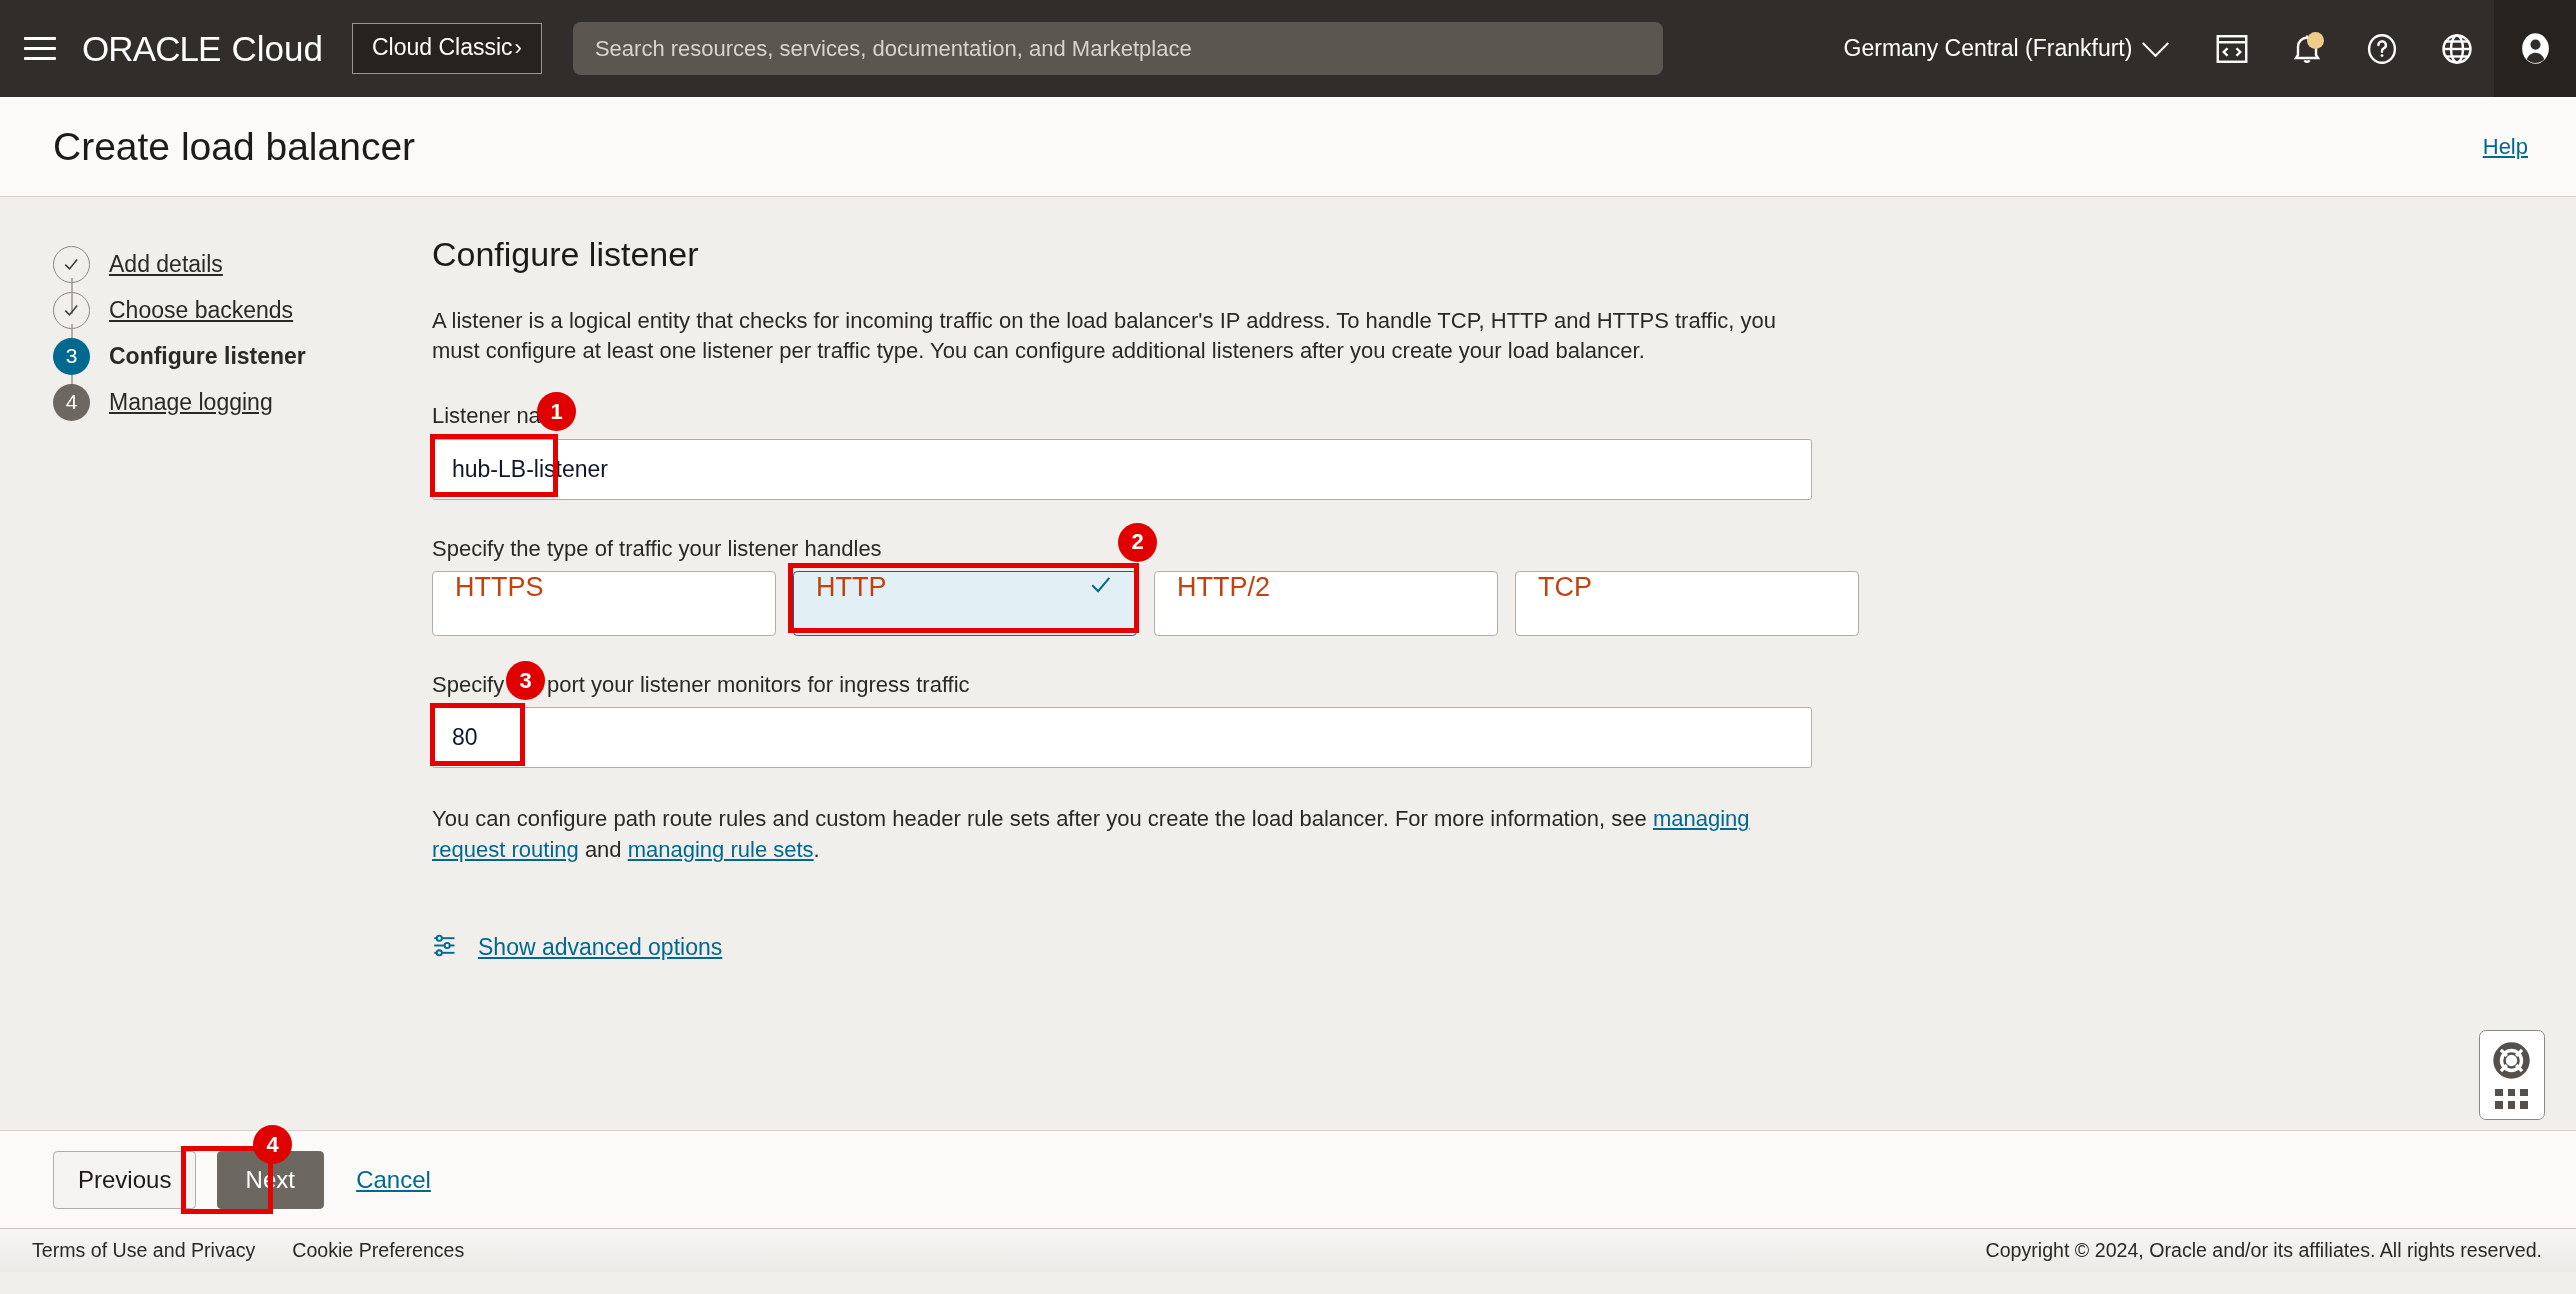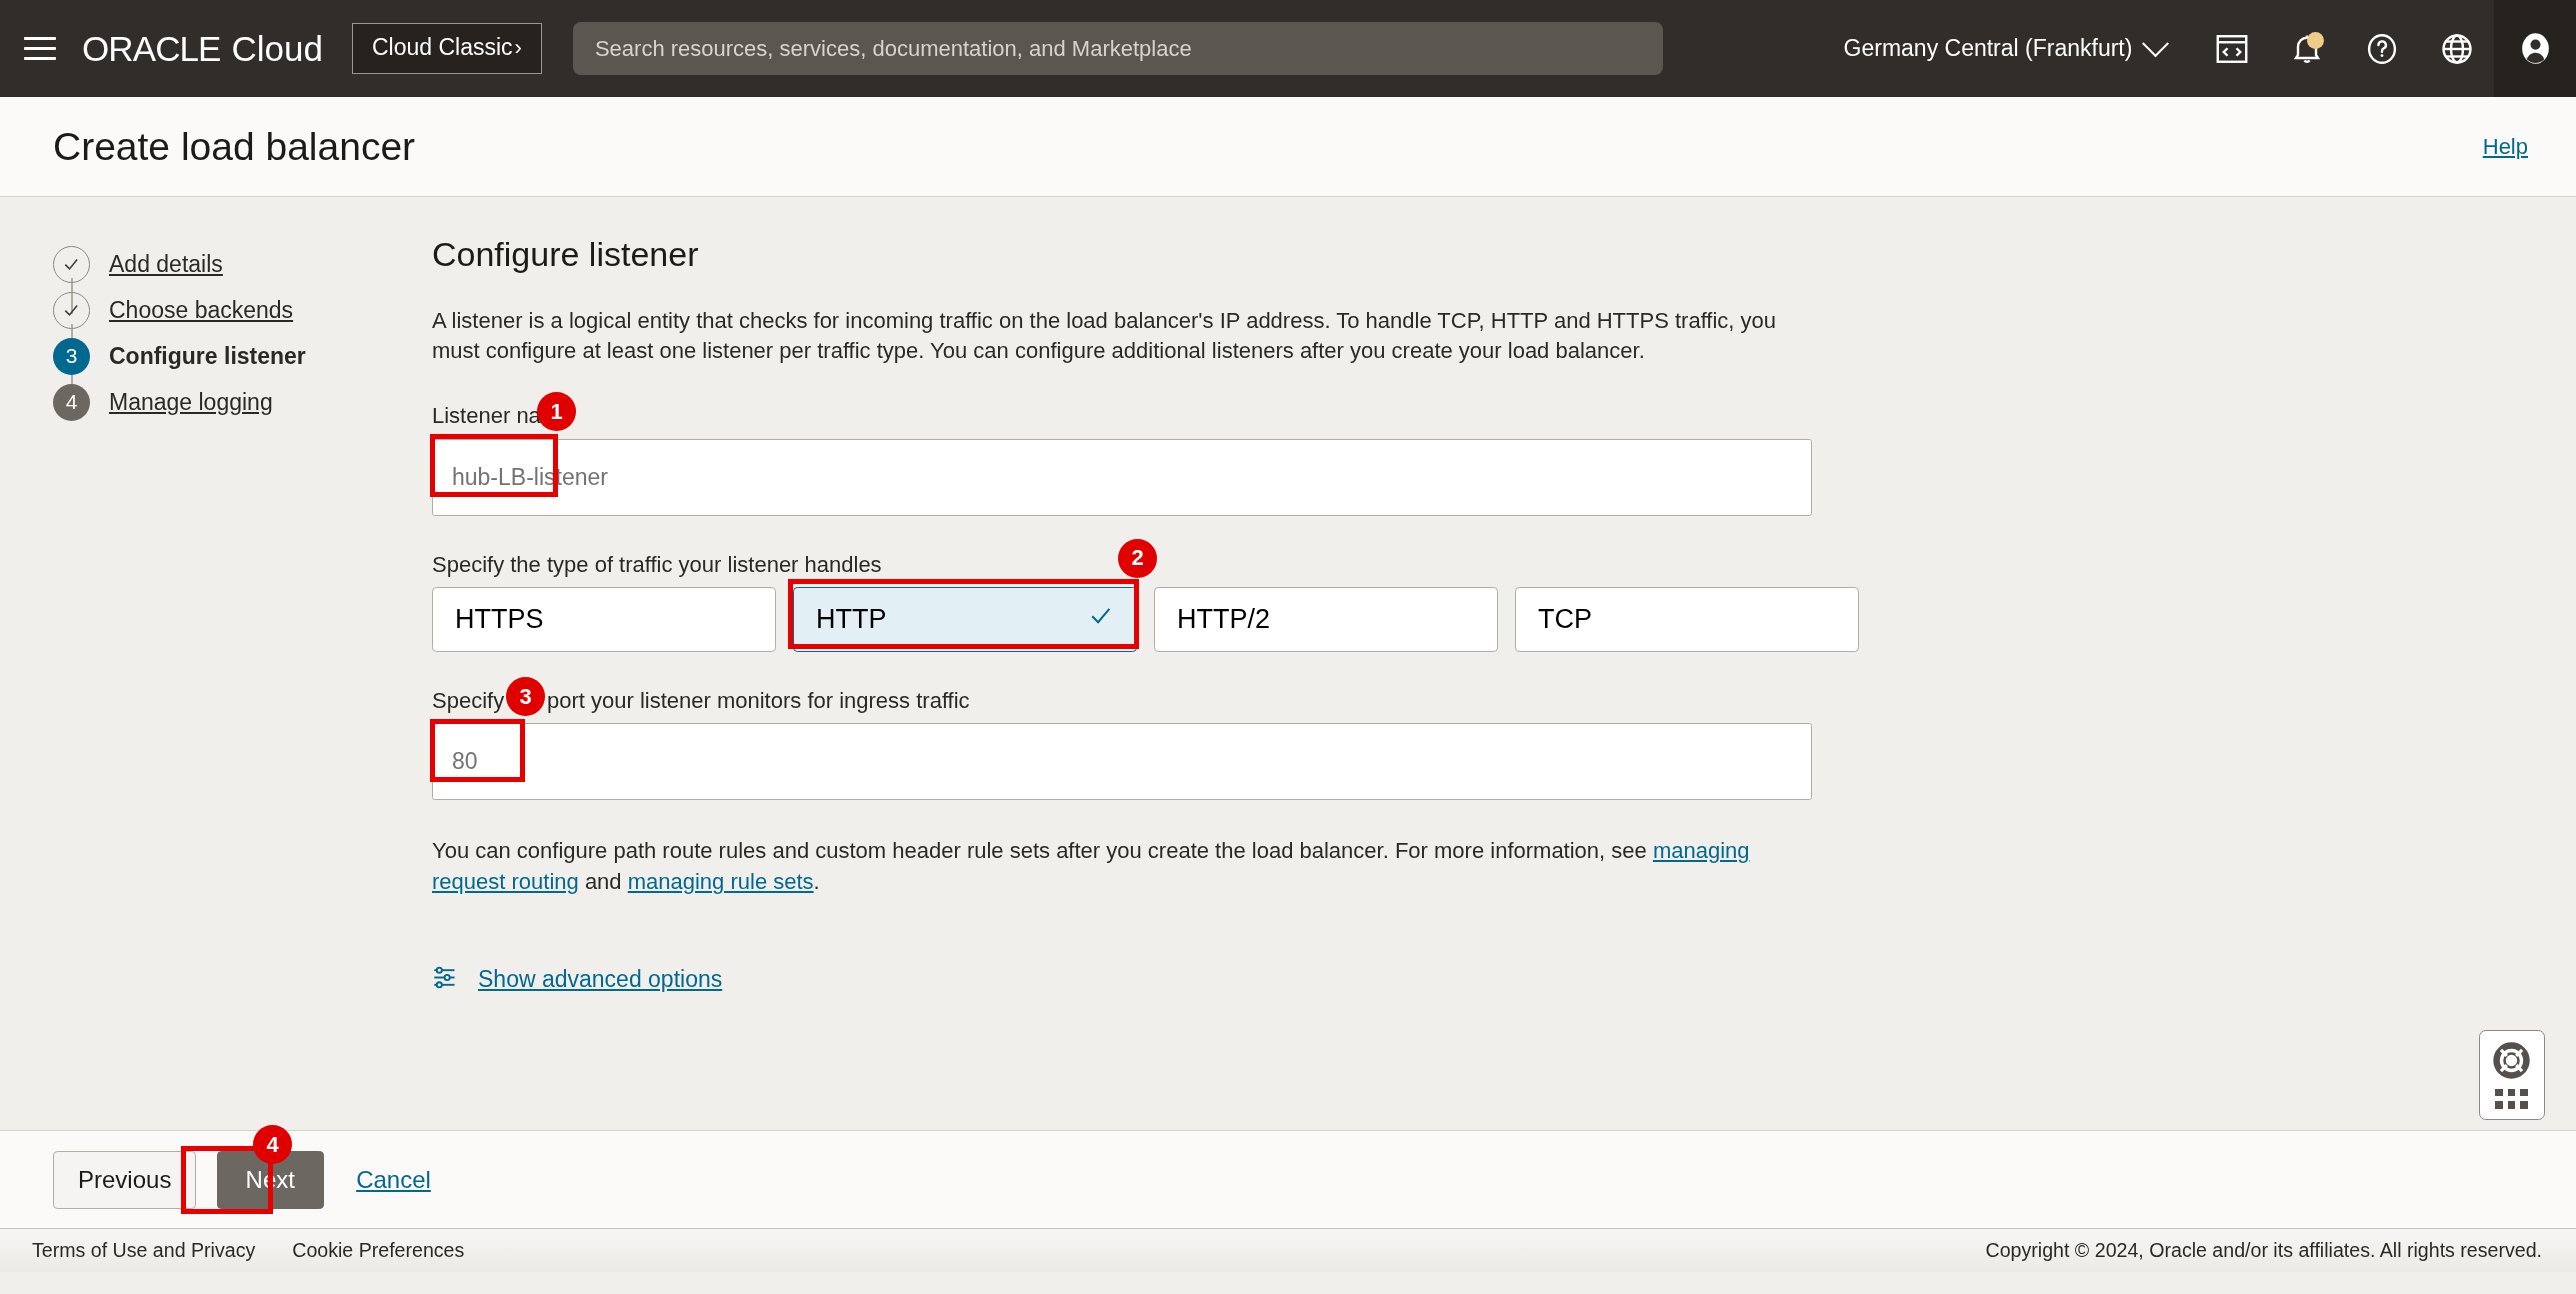--- a/index.html
+++ b/index.html
@@ -189,42 +189,42 @@
   .section-desc {
     font-size: 22px; color: #2b2926;
     line-height: 1.37;
     max-width: 1389px;
     margin-bottom: 37px;
   }
   .field-label {
     font-size: 22px; color: #2b2926; margin-bottom: 9.4px;
   }
   .text-input {
-    width: 1380px; height: 77px;
+    width: 1380px; height: 61px;
     background: #ffffff;
     border: 0.9px solid #b3aca5;
     border-radius: 2.6px;
-    font-size: 23px; color: #737373;
+    font-size: 23px; color: #0f172a;
     padding: 0 19px;
     font-family: "Liberation Sans", sans-serif;
   }
   .field-group { position: relative; margin-bottom: 36px; }
 
   
   .tiles {
     display: flex; gap: 17px;
   }
   .tile {
     width: 344px; height: 65px;
     background: #ffffff;
     border: 0.9px solid #b3aca5;
     border-radius: 4.3px;
-    display: flex; align-items: center;
+    display: flex; 
     padding: 0 22px;
-    font-size: 27px; color: #000000;
+    font-size: 27px; color: #c2410c;
     cursor: pointer;
     position: relative;
   }
   .tile.selected {
     background: #e2eff4;
     border: 1.7px solid #01688f;
   }
   .tile .check { margin-left: auto; }
 
   

